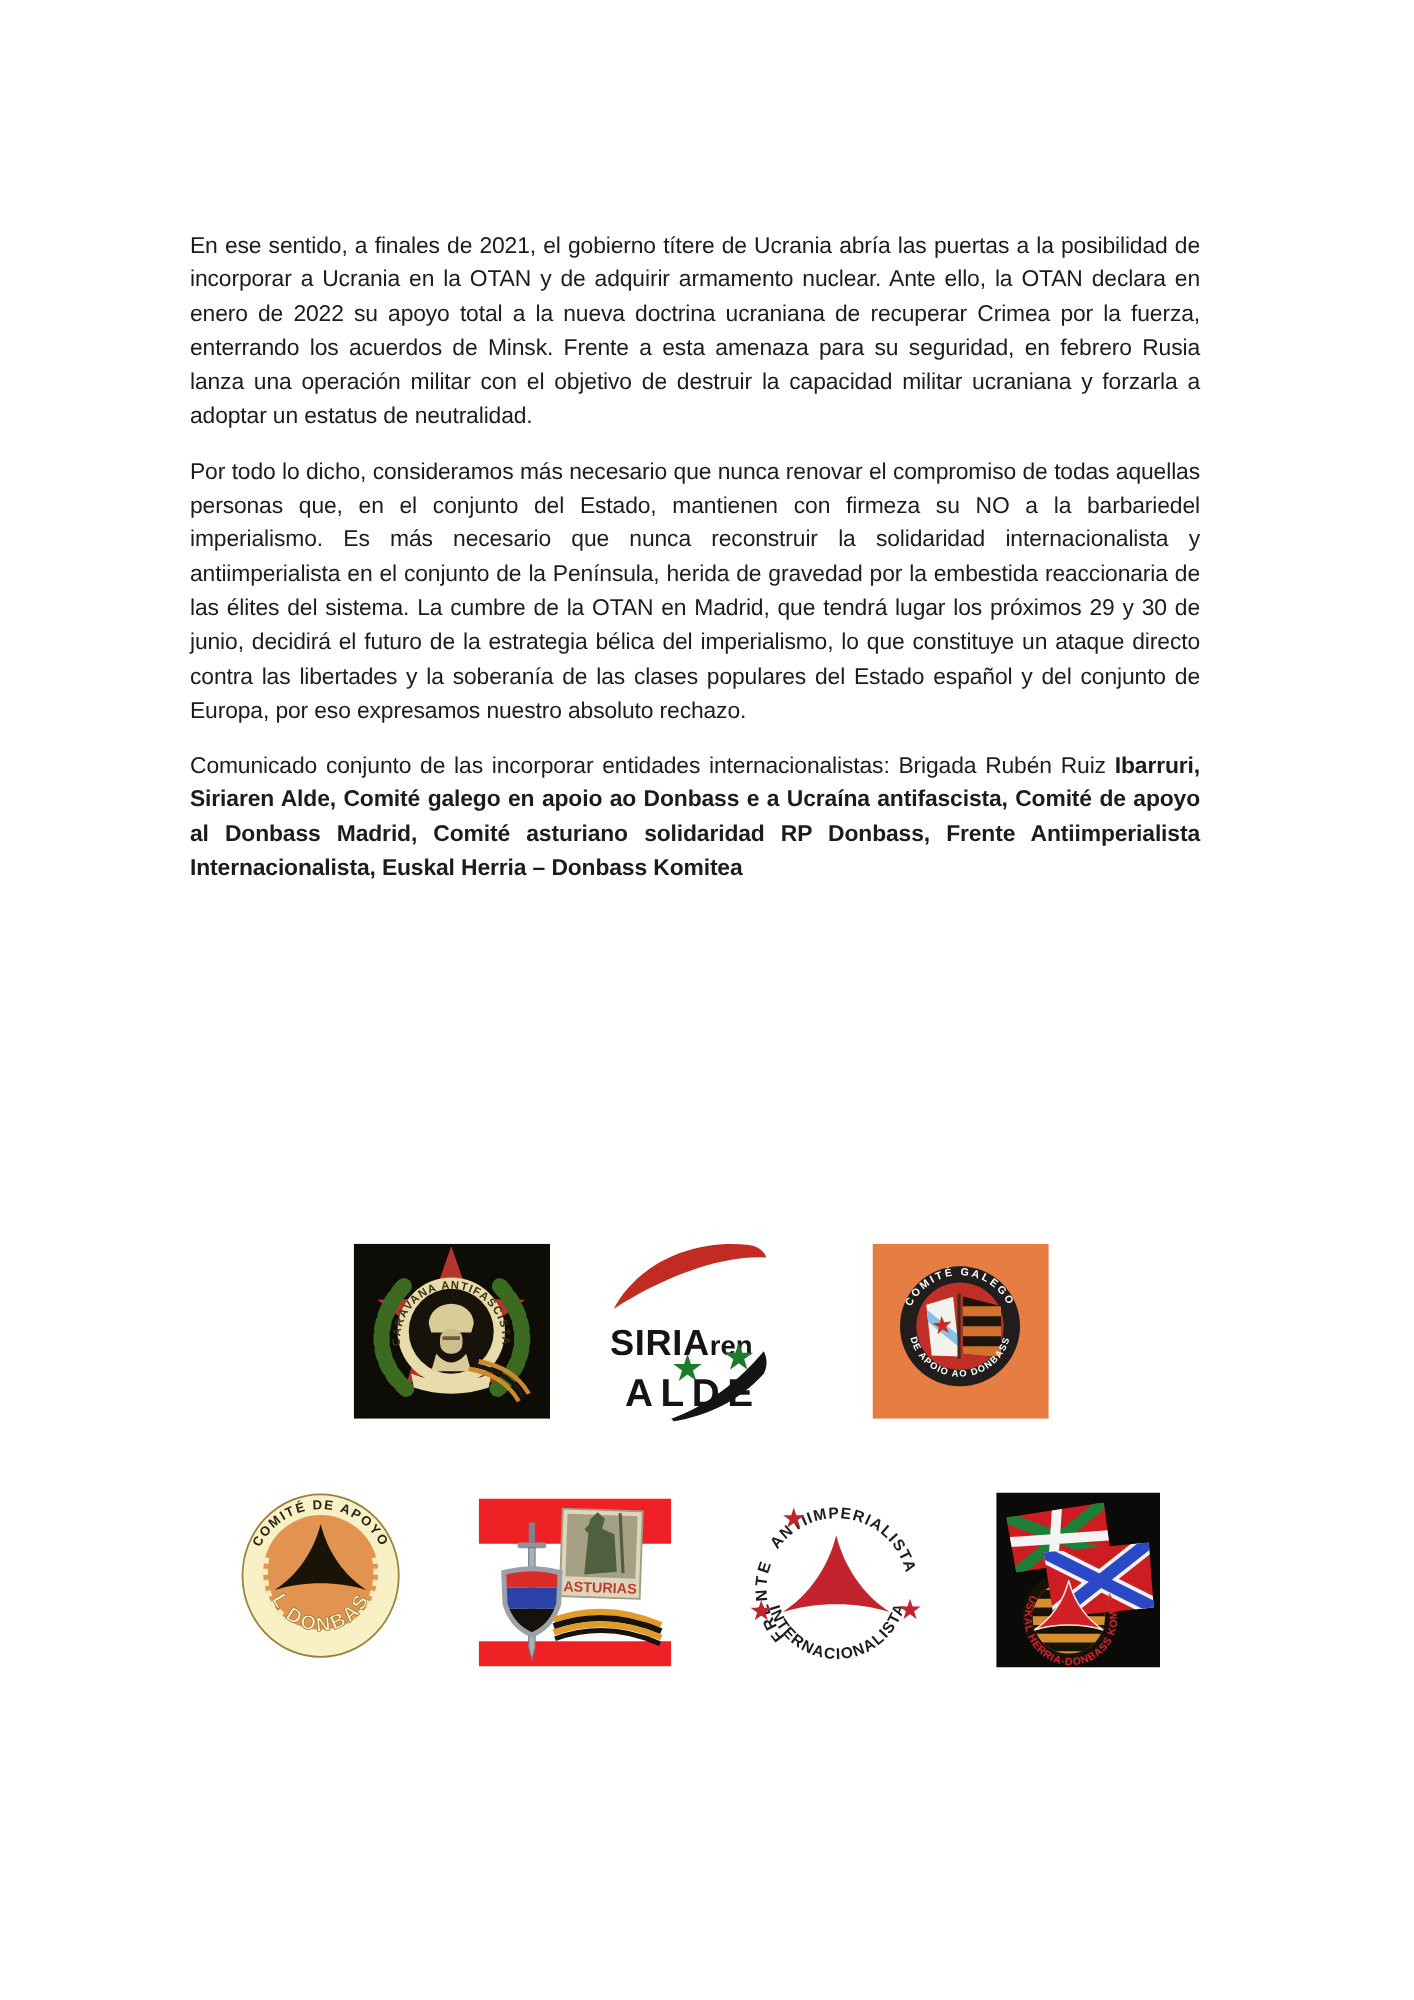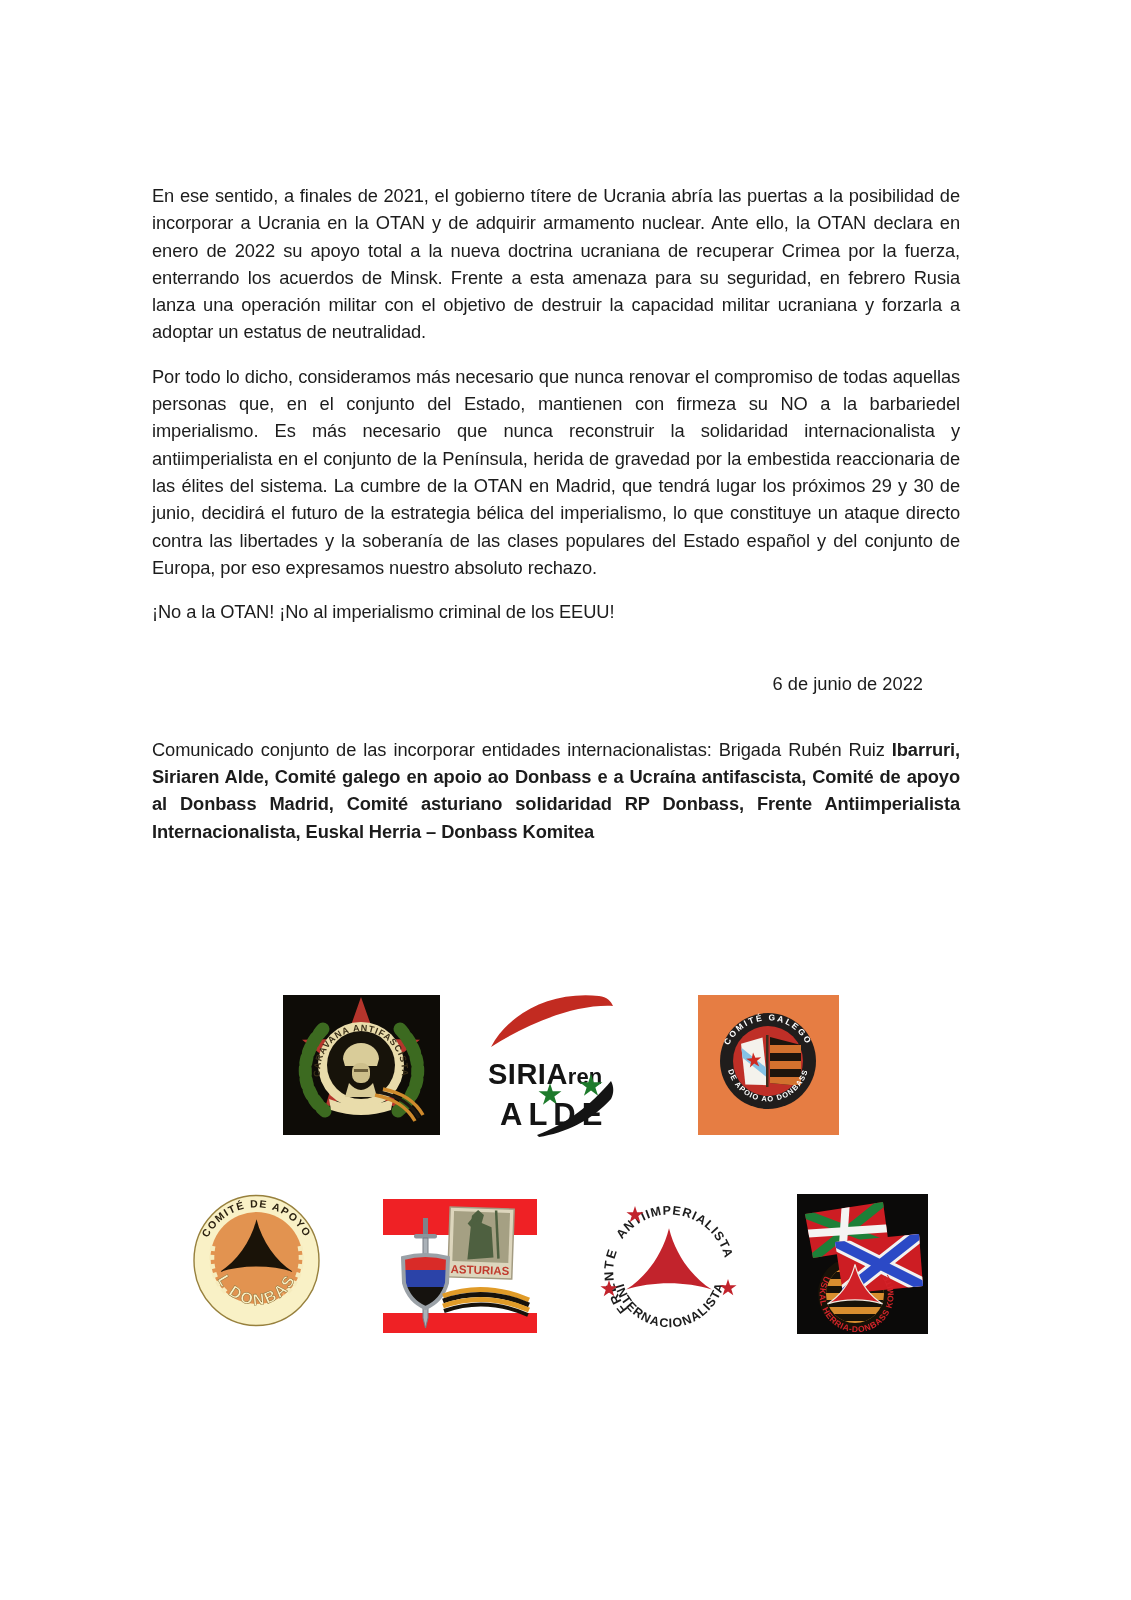--- a/index.html
+++ b/index.html
@@ -23,22 +23,20 @@
   svg text{font-family:"Liberation Sans",sans-serif;}
 </style>
 </head>
 <body>
 
 <div class="page">
 
   <div class="textblock">
     <p class="bodyp">En ese sentido, a finales de 2021, el gobierno títere de Ucrania abría las puertas a la posibilidad de incorporar a Ucrania en la OTAN y de adquirir armamento nuclear. Ante ello, la OTAN declara en enero de 2022 su apoyo total a la nueva doctrina ucraniana de recuperar Crimea por la fuerza, enterrando los acuerdos de Minsk. Frente a esta amenaza para su seguridad, en febrero Rusia lanza una operación militar con el objetivo de destruir la capacidad militar ucraniana y forzarla a adoptar un estatus de neutralidad.</p>
     <p class="bodyp">Por todo lo dicho, consideramos más necesario que nunca renovar el compromiso de todas aquellas personas que, en el conjunto del Estado, mantienen con firmeza su NO a la barbariedel imperialismo. Es más necesario que nunca reconstruir la solidaridad internacionalista y antiimperialista en el conjunto de la Península, herida de gravedad por la embestida reaccionaria de las élites del sistema. La cumbre de la OTAN en Madrid, que tendrá lugar los próximos 29 y 30 de junio, decidirá el futuro de la estrategia bélica del imperialismo, lo que constituye un ataque directo contra las libertades y la soberanía de las clases populares del Estado español y del conjunto de Europa, por eso expresamos nuestro absoluto rechazo.</p>
-    <p class="bodyp slogan">¡No a la OTAN! ¡No al imperialismo criminal de los EEUU!</p>
-    <p class="datep">6 de junio de 2022</p>
     <p class="bodyp"><span>Comunicado conjunto de las incorporar entidades internacionalistas: Brigada Rubén Ruiz </span><span class="bold">Ibarruri, Siriaren Alde, Comité galego en apoio ao Donbass e a Ucraína antifascista, Comité de apoyo al Donbass Madrid, Comité asturiano solidaridad RP Donbass, Frente Antiimperialista Internacionalista, Euskal Herria – Donbass Komitea</span></p>
   </div>
 
   <div class="logo" style="left:283px;top:995px;">
     <svg viewBox="0 0 157 140" width="157" height="140">
       <defs>
         <path id="car-arc" d="M38,86 A41,41 0 1 1 118,86"></path>
       </defs>
       <rect width="157" height="140" fill="#0e0c07"></rect>
       <polygon points="78,2 92.7,43.8 137,44.8 101.8,71.7 114.4,114.2 78,89 41.6,114.2 54.2,71.7 19,44.8 63.3,43.8" fill="#b5352c"></polygon>

